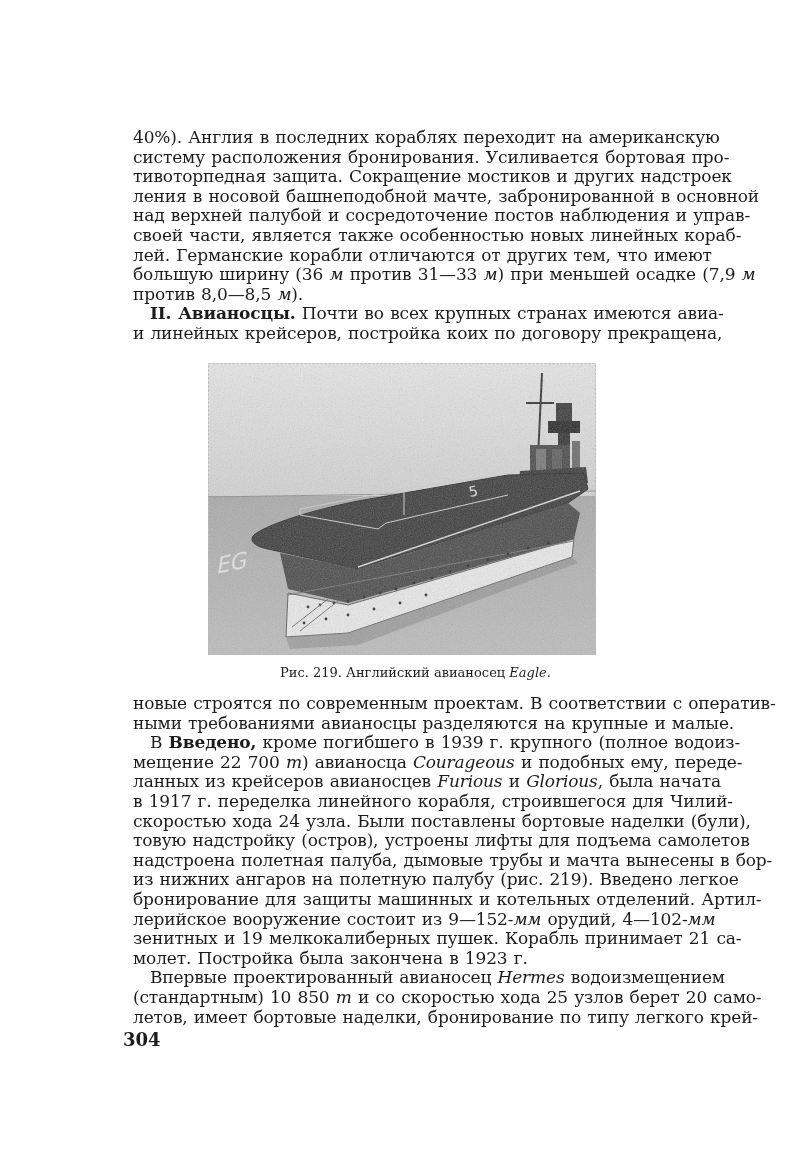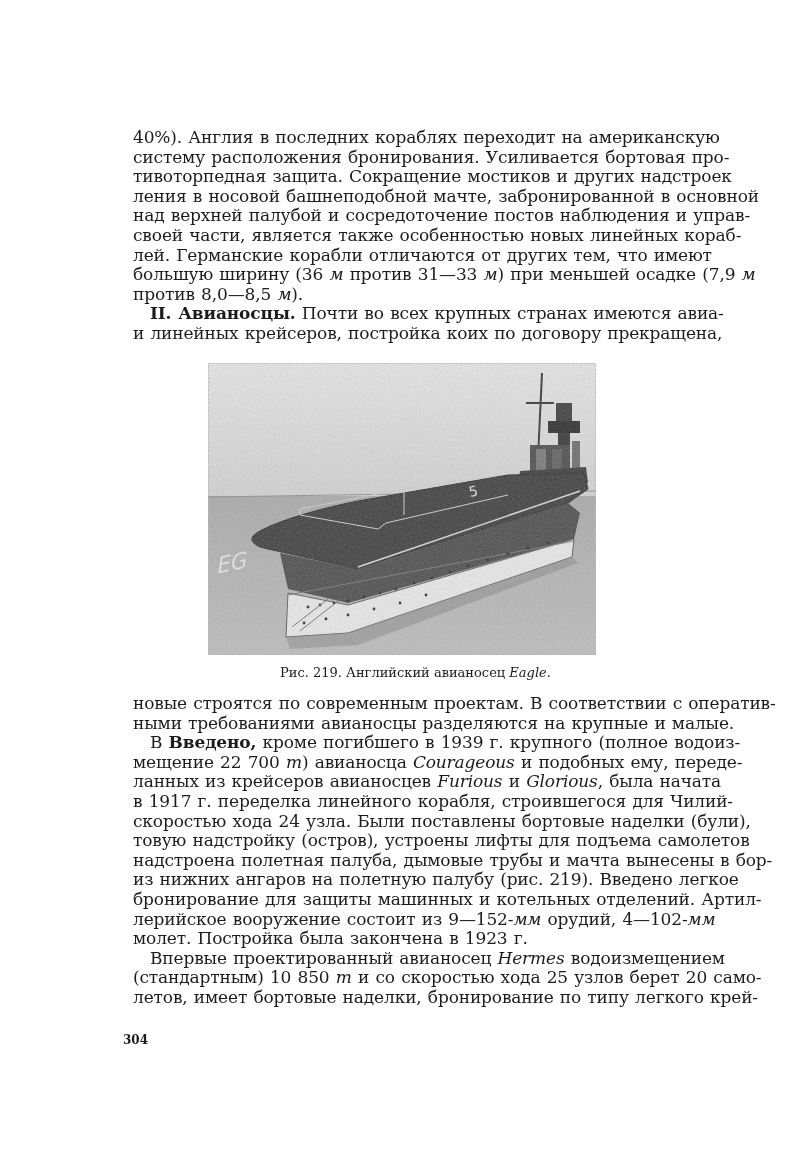--- a/index.html
+++ b/index.html
@@ -63,21 +63,21 @@
       text-align: center;
       font-size: 13px;
       line-height: 18px;
       padding-left: 12px;
       box-sizing: border-box;
     }
     .page-number {
       position: absolute;
       left: 123px;
       top: 1031px;
-      font-size: 12px;
+      font-size: 18px;
       font-weight: bold;
       line-height: 18px;
     }
   </style>
 </head>
 <body>
 
 <div class="page">
 
   <div class="text-block block-1">
@@ -190,20 +190,21 @@
     <span class="line indent"><span>В </span><span class="b">Введено,</span><span> кроме погибшего в 1939 г. крупного (полное водоиз-</span></span>
     <span class="line"><span>мещение 22 700 </span><span class="i">т</span><span>) авианосца </span><span class="i">Courageous</span><span> и подобных ему, переде-</span></span>
     <span class="line"><span>ланных из крейсеров авианосцев </span><span class="i">Furious</span><span> и </span><span class="i">Glorious</span><span>, была начата</span></span>
     <span class="line"><span>в 1917 г. переделка линейного корабля, строившегося для Чилий-</span></span>
     <span class="line"><span>скоростью хода 24 узла. Были поставлены бортовые наделки (були),</span></span>
     <span class="line"><span>товую надстройку (остров), устроены лифты для подъема самолетов</span></span>
     <span class="line"><span>надстроена полетная палуба, дымовые трубы и мачта вынесены в бор-</span></span>
     <span class="line"><span>из нижних ангаров на полетную палубу (рис. 219). Введено легкое</span></span>
     <span class="line"><span>бронирование для защиты машинных и котельных отделений. Артил-</span></span>
     <span class="line"><span>лерийское вооружение состоит из 9—152-</span><span class="i">мм</span><span> орудий, 4—102-</span><span class="i">мм</span></span>
+    <span class="line"><span>зенитных и 19 мелкокалиберных пушек. Корабль принимает 21 са-</span></span>
     <span class="line last"><span>молет. Постройка была закончена в 1923 г.</span></span>
     <span class="line indent"><span>Впервые проектированный авианосец </span><span class="i">Hermes</span><span> водоизмещением</span></span>
     <span class="line"><span>(стандартным) 10 850 </span><span class="i">т</span><span> и со скоростью хода 25 узлов берет 20 само-</span></span>
     <span class="line"><span>летов, имеет бортовые наделки, бронирование по типу легкого крей-</span></span>
   </div>
 
   <div class="page-number">304</div>
 </div>
 
 </body></html>

